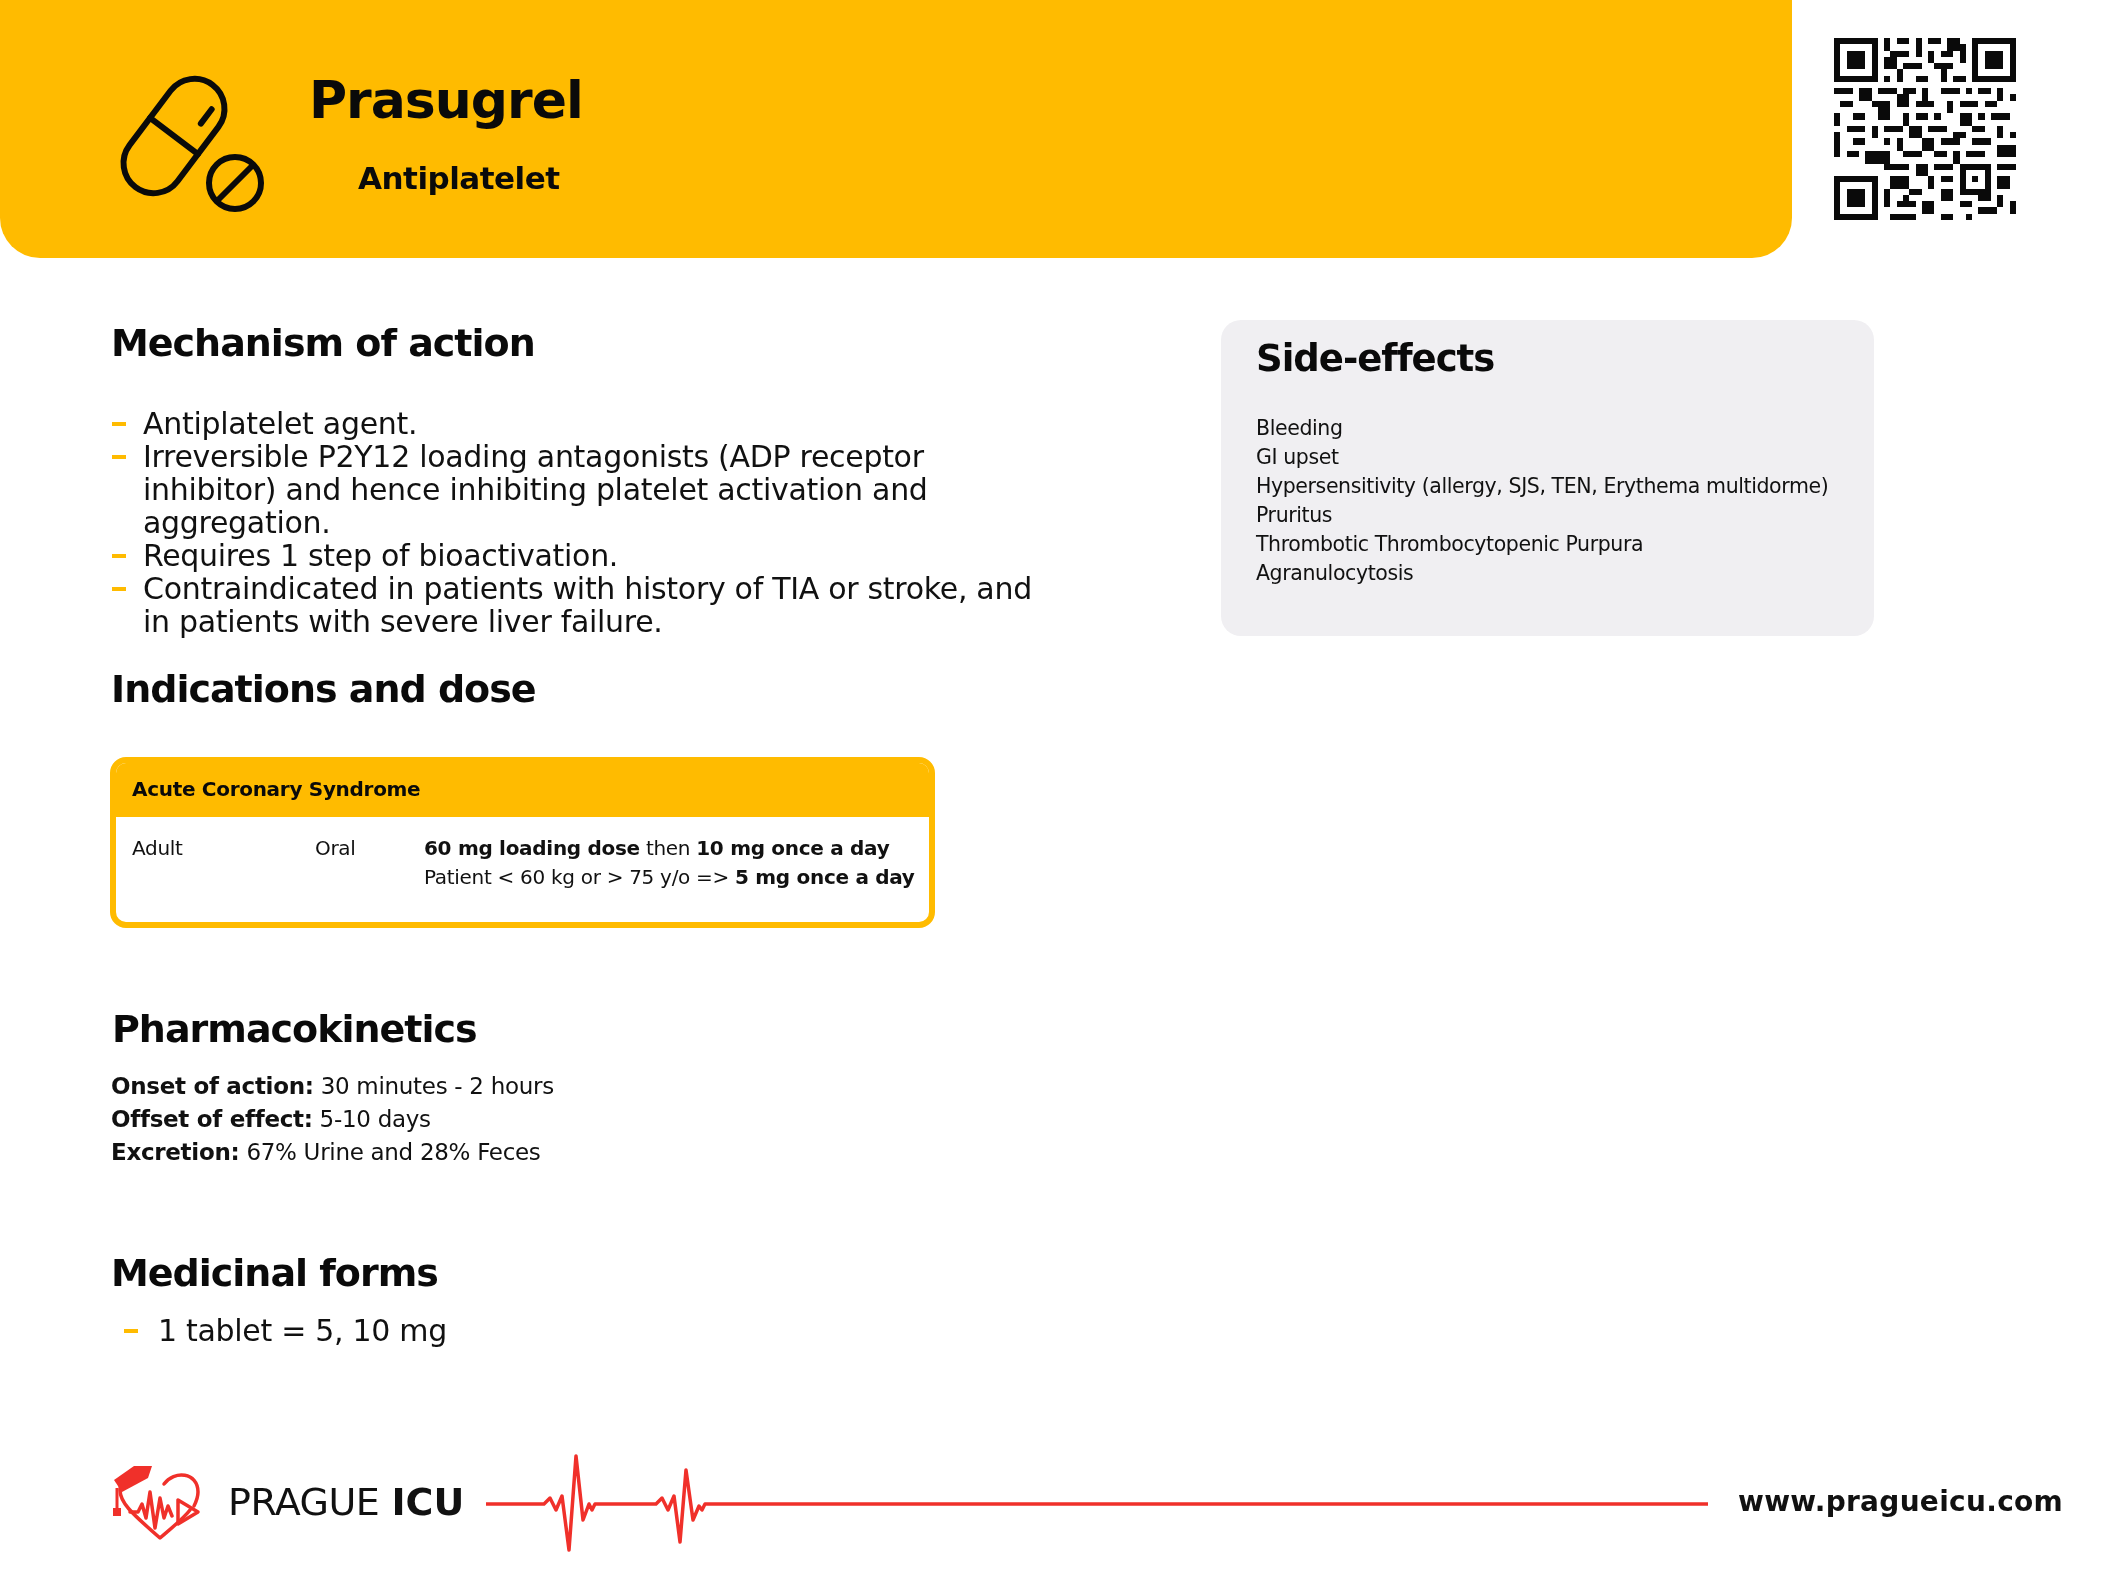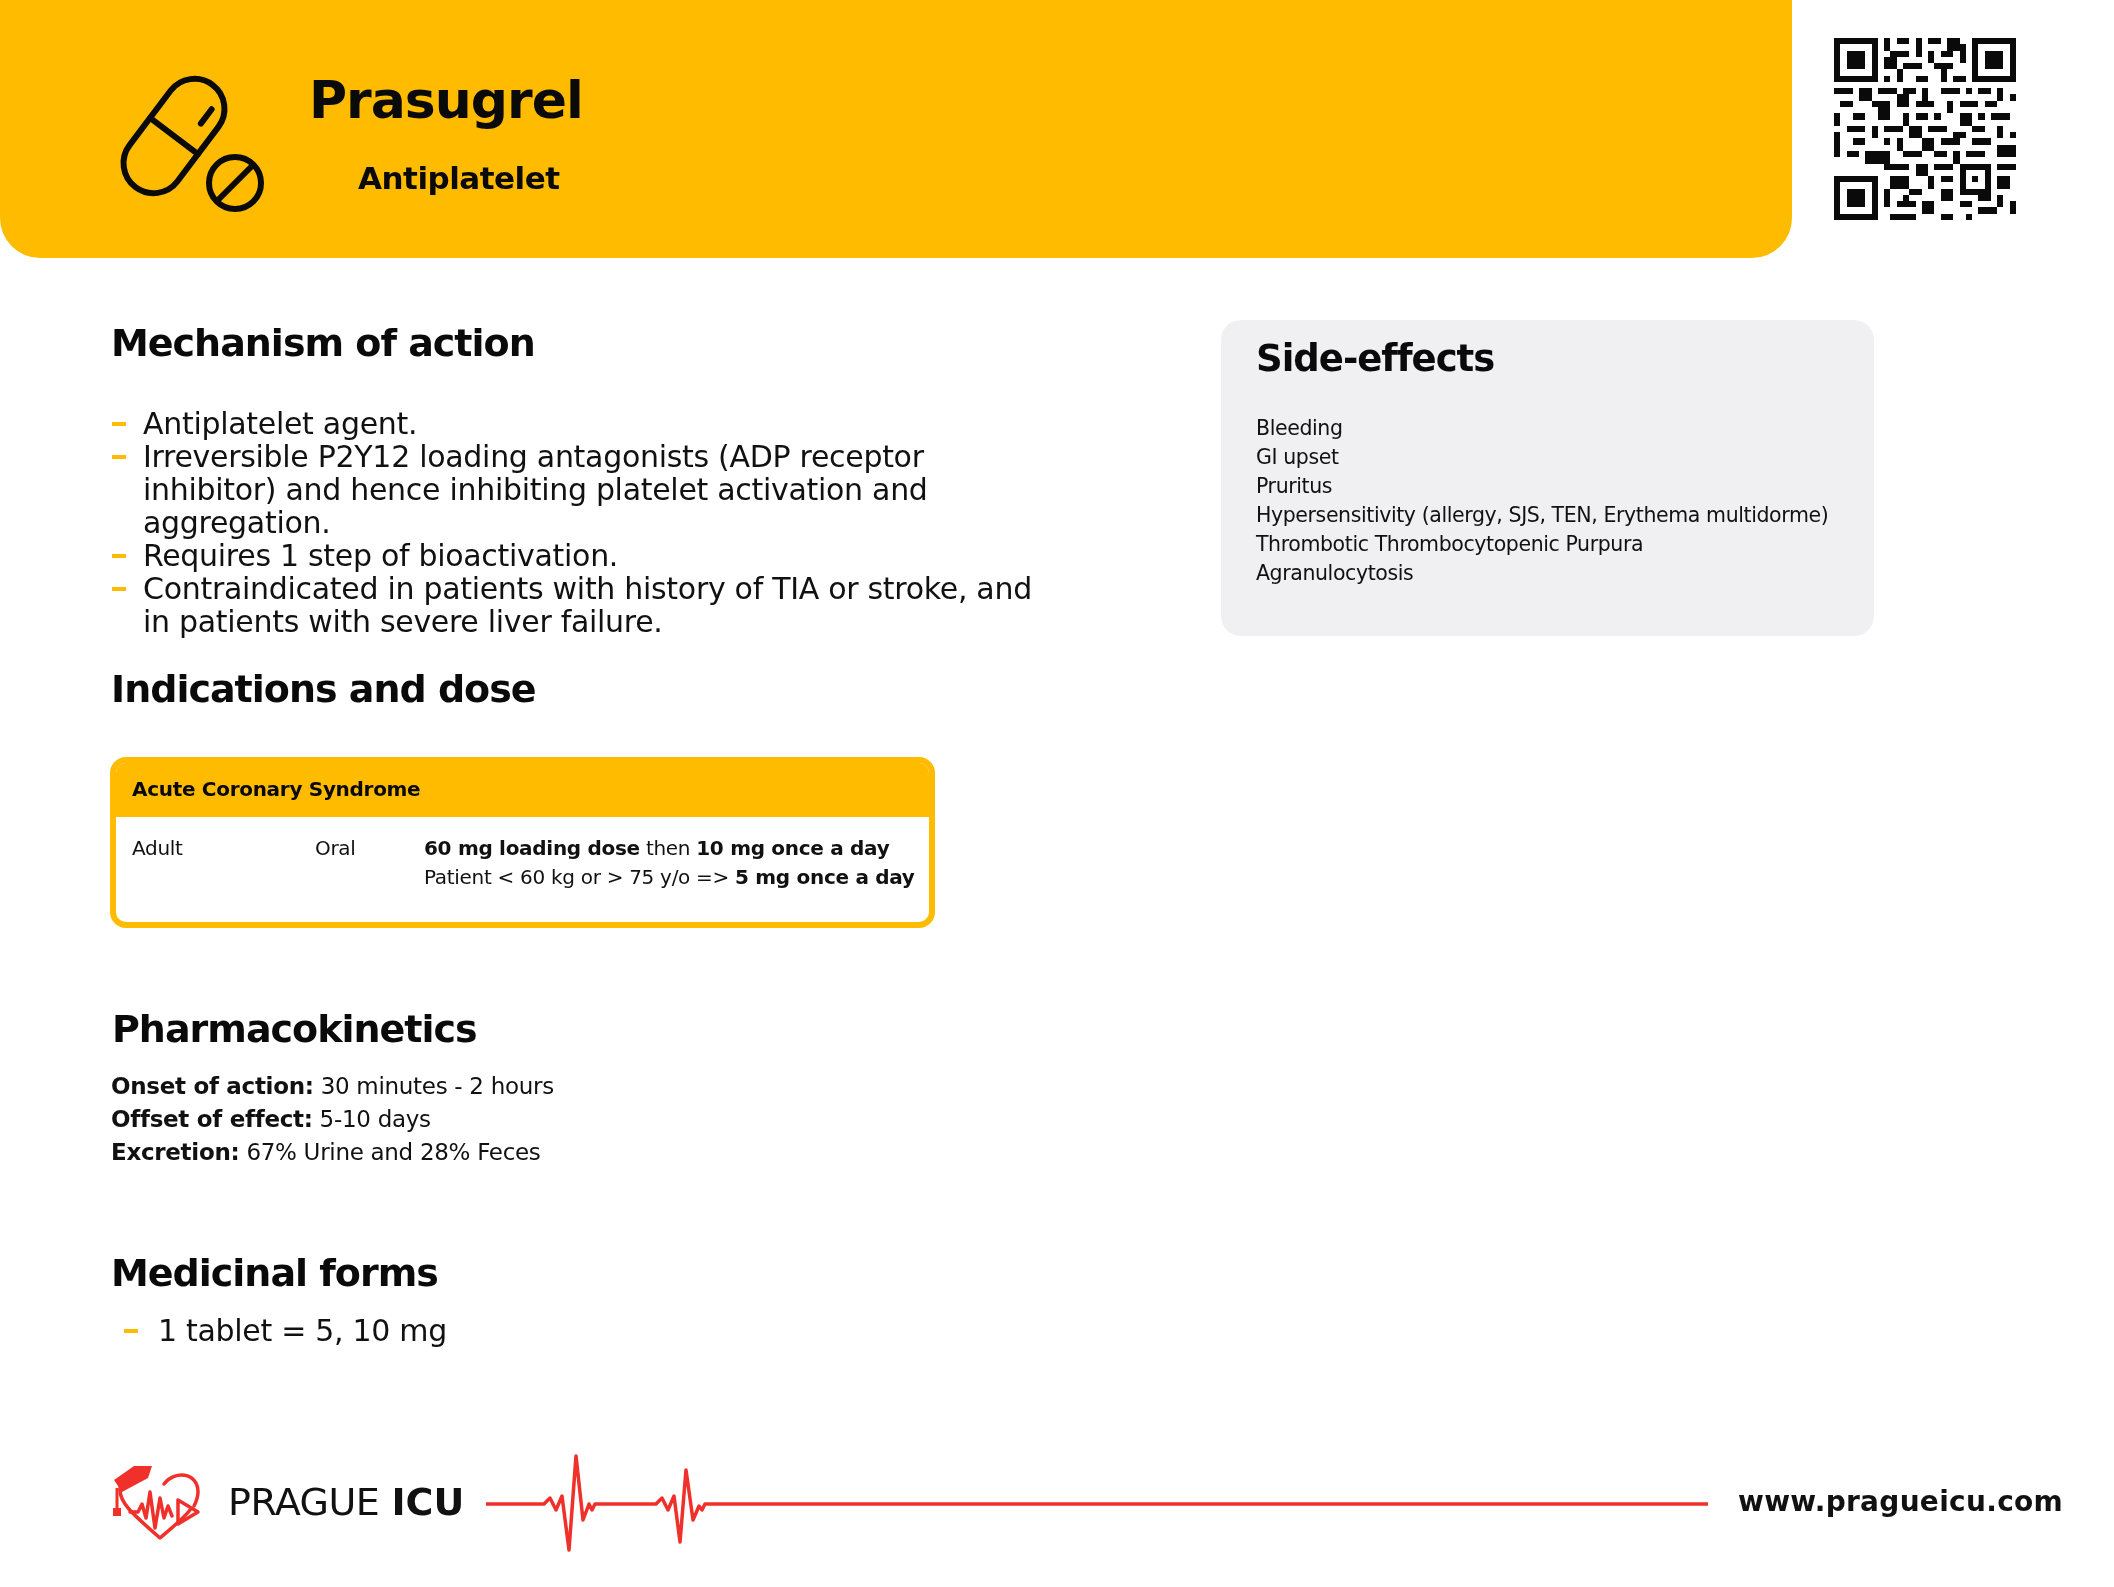--- a/index.html
+++ b/index.html
@@ -230,22 +230,22 @@
 <div class="section-title" style="left:111px; top:1248px;">Medicinal forms</div>
 <ul class="bullets" style="left:124px; top:1314px;">
   <li style="padding-left:34px;"><span class="dash"></span><span>1 tablet = 5, 10 mg</span></li>
 </ul>
 
 <div class="side-box">
   <div class="side-title">Side-effects</div>
   <ul class="side-list">
     <li>Bleeding</li>
     <li>GI upset</li>
+    <li>Hypersensitivity (allergy, SJS, TEN, Erythema multidorme)</li>
     <li>Pruritus</li>
-    <li>Hypersensitivity (allergy, SJS, TEN, Erythema multidorme)</li>
     <li>Thrombotic Thrombocytopenic Purpura</li>
     <li>Agranulocytosis</li>
   </ul>
 </div>
 
 <svg class="footer-logo" viewBox="0 0 106 86">
   <g fill="none" stroke="#f0302a" stroke-width="3.5" stroke-linejoin="round" stroke-linecap="round">
 
     <path d="M34 14 C24 8 12 14 12 28 C12 40 22 50 52 76 C66 64 76 56 82 48"></path>
     <path d="M56 22 C66 8 90 10 90 30 C90 36 88 40 86 44"></path>

